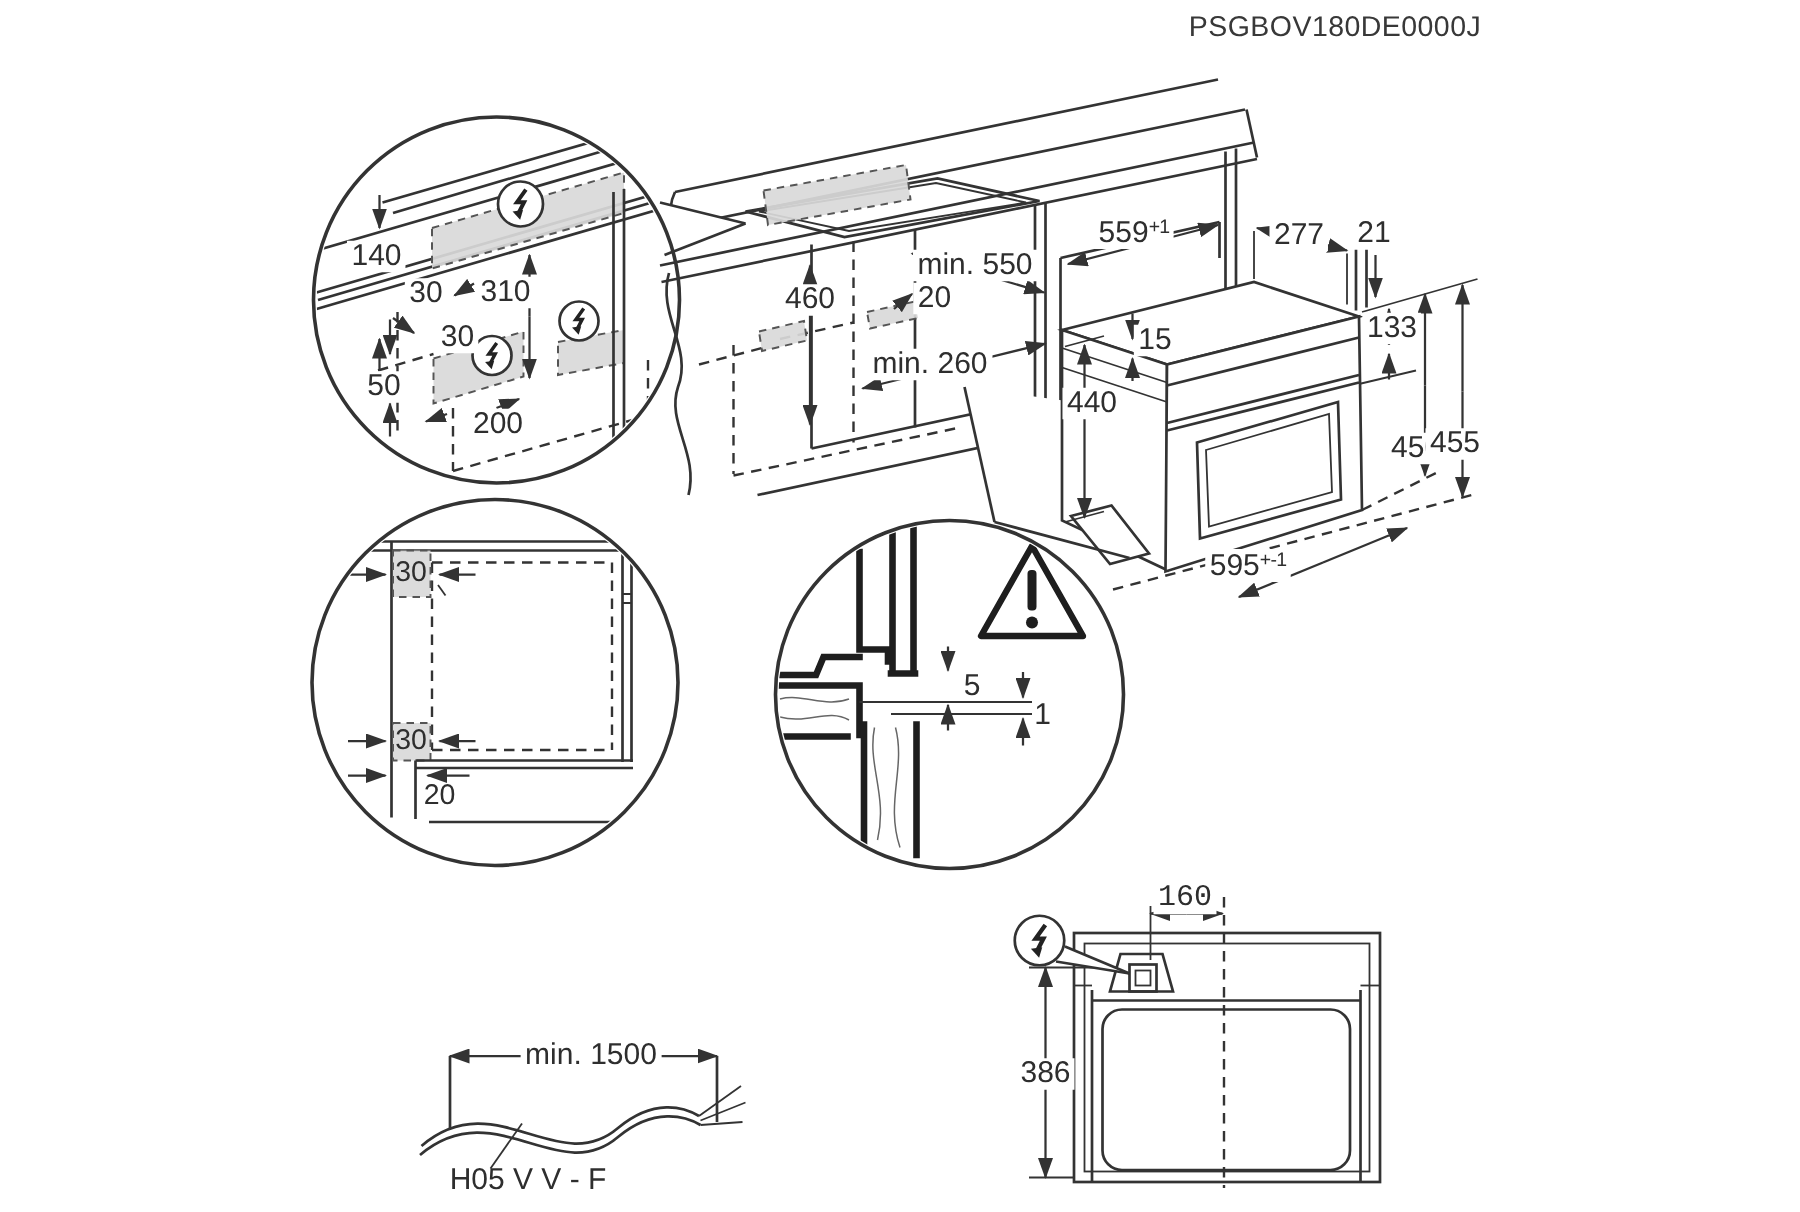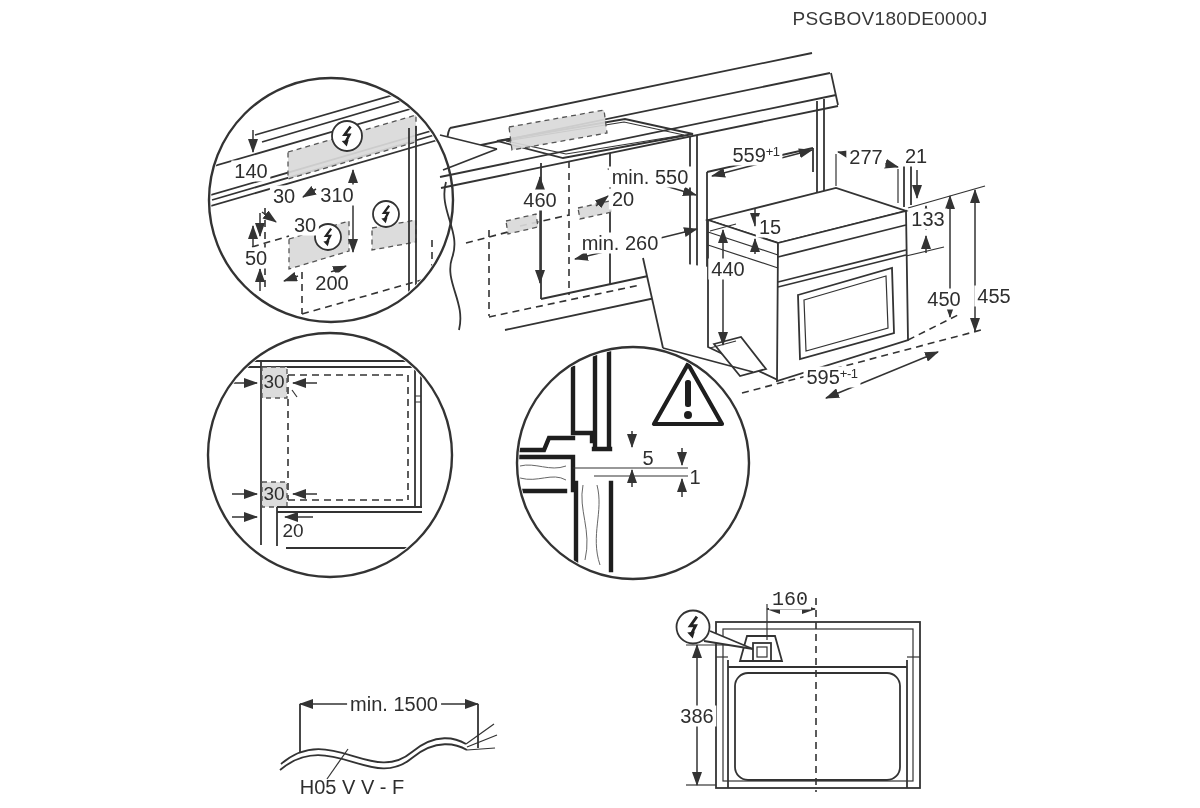--- a/index.html
+++ b/index.html
@@ -305,21 +305,21 @@
 <span class="lbl bgw" style="left:623px;top:199px;">20</span>
 <span class="lbl bgw" style="left:620px;top:243px;">min. 260</span>
 
 <span class="lbl bgw" style="left:756px;top:155px;text-align:center;"><span>559</span><span class="sup">+1</span></span>
 <span class="lbl bgw" style="left:866px;top:157px;">277</span>
 <span class="lbl bgw" style="left:916px;top:156px;">21</span>
 <span class="lbl bgw" style="left:770px;top:227px;">15</span>
 <span class="lbl bgw" style="left:928px;top:219px;">133</span>
 <span class="lbl bgw" style="left:728px;top:269px;">440</span>
 <span class="lbl bgw" style="left:944px;top:266px;margin-top:33px;">450</span>
-<span class="lbl bgw" style="left:970px;top:296px;margin-left:24px;">455</span>
+<span class="lbl bgw" style="left:970px;top:296px;">455</span>
 <span class="lbl bgw" style="left:832px;top:377px;"><span>595</span><span class="sup">+-1</span></span>
 
 <span class="lbl sm" style="left:274px;top:382px;">30</span>
 <span class="lbl sm" style="left:274px;top:494px;">30</span>
 <span class="lbl sm" style="left:293px;top:531px;">20</span>
 
 <span class="lbl" style="left:648px;top:458px;">5</span>
 <span class="lbl" style="left:695px;top:477px;">1</span>
 
 <span class="lbl bgw" style="left:790px;top:599px;font-family:Liberation Mono, monospace;">160</span>

